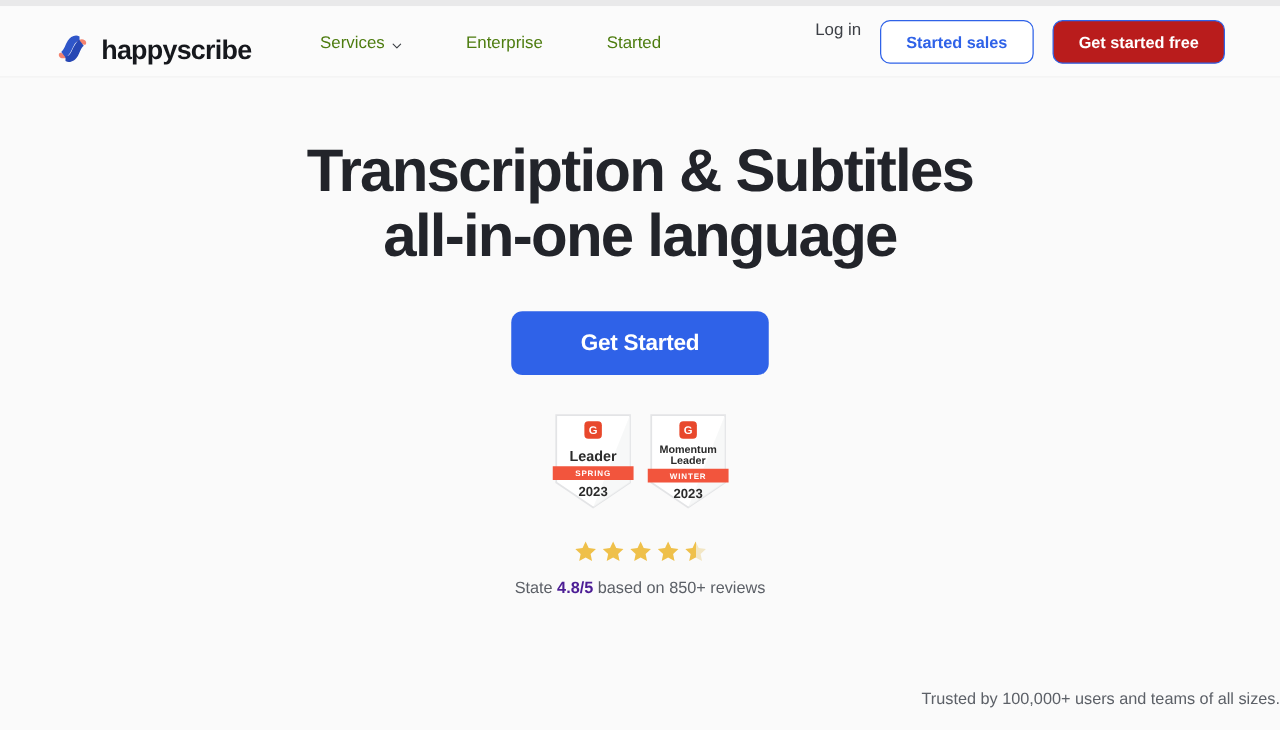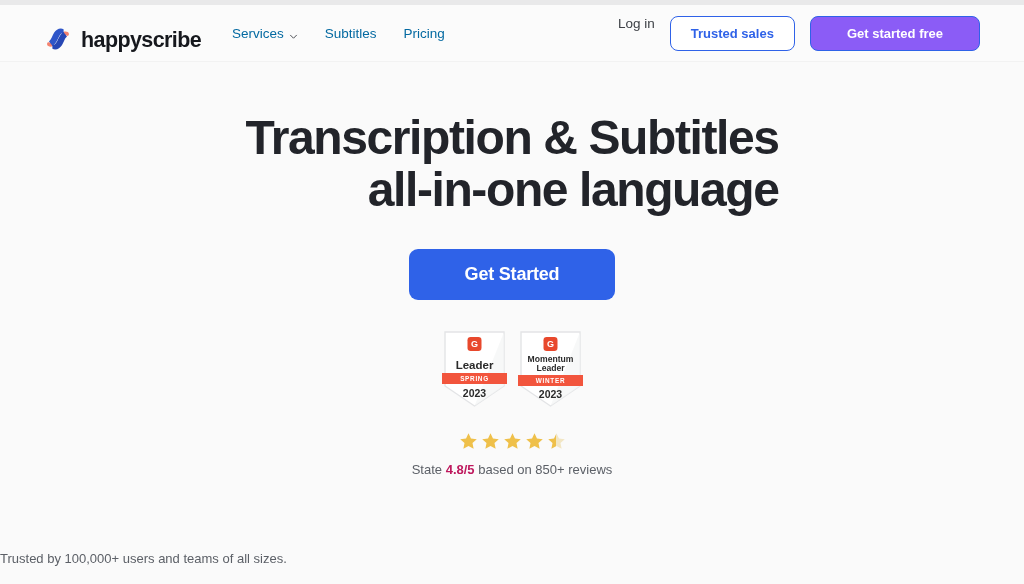--- a/index.html
+++ b/index.html
@@ -68,26 +68,27 @@
 
   .nav {
     display: flex;
     align-items: center;
     gap: 27px;
     margin-left: 31px;
   }
 
   .nav-item {
     font-size: 13.5px;
-    color: #0369a1;
+    color: #4d7c0f;
     cursor: pointer;
     display: flex;
     align-items: flex-end;
     gap: 5px;
     white-space: nowrap;
+    margin-left: 24px;
   }
 
   .chev {
     width: 9px;
     height: 9px;
     display: block;
   }
 
   .header-right {
     margin-left: auto;
@@ -114,24 +115,24 @@
     padding: 9px 20px;
     cursor: pointer;
     white-space: nowrap;
   }
 
   .btn-filled {
     font-family: inherit;
     font-size: 13px;
     font-weight: 700;
     color: #ffffff;
-    background: #8b5cf6;
+    background: #b91c1c;
     border: 1.6px solid #2f62e8;
     border-radius: 8px;
-    padding: 9px 36px;
+    padding: 9px 20px;
     cursor: pointer;
     white-space: nowrap;
   }
 
   
   .hero {
     flex: 1 1 auto;
     display: flex;
     flex-direction: column;
     align-items: center;
@@ -139,21 +140,20 @@
     padding-top: 50px;
   }
 
   .hero-title {
     font-size: 48px;
     line-height: 1.09;
     font-weight: 700;
     letter-spacing: -1.4px;
     color: #22242a;
     max-width: 640px;
-    text-align: right;
   }
 
   .hero-sub {
     margin-top: 22px;
     font-size: 14.5px;
     line-height: 1.55;
     color: #5c6067;
     max-width: 330px;
   }
 
@@ -196,26 +196,26 @@
   }
 
   .star { width: 19px; height: 19px; display: block; }
 
   .rating-line {
     margin-top: 11px;
     font-size: 13px;
     color: #5c6067;
   }
 
-  .rating-line b { font-weight: 700; color: #be185d; }
+  .rating-line b { font-weight: 700; color: #4c1d95; }
 
   
   .trusted {
     flex: 0 0 auto;
-    text-align: left;
+    text-align: right;
     font-size: 13px;
     color: #5c6067;
     padding-bottom: 18px;
   }
 </style>
 </head>
 <body>
 
 <div class="page">
 
@@ -238,30 +238,30 @@
     <nav class="nav">
       <span class="nav-item">
         <span>Services</span>
         <span class="chev">
           <svg class="chev" viewBox="0 0 12 12" xmlns="http://www.w3.org/2000/svg">
             <path d="M2 4.3L6 8.3L10 4.3" fill="none" stroke="#3d4046" stroke-width="1.2" stroke-linecap="round" stroke-linejoin="round"></path>
           </svg>
         </span>
       </span>
       <span class="nav-item">
-        <span>Subtitles</span>
+        <span>Enterprise</span>
       </span>
       <span class="nav-item">
-        <span>Pricing</span>
+        <span>Started</span>
       </span>
     </nav>
 
     <div class="header-right">
       <span class="login-link">Log in</span>
-      <button class="btn-outline">Trusted sales</button>
+      <button class="btn-outline">Started sales</button>
       <button class="btn-filled">Get started free</button>
     </div>
 
   </header>
 
   <main class="hero">
 
     <h1 class="hero-title">
       <span>Transcription &amp; Subtitles</span><br>
       <span>all-in-one language</span>

